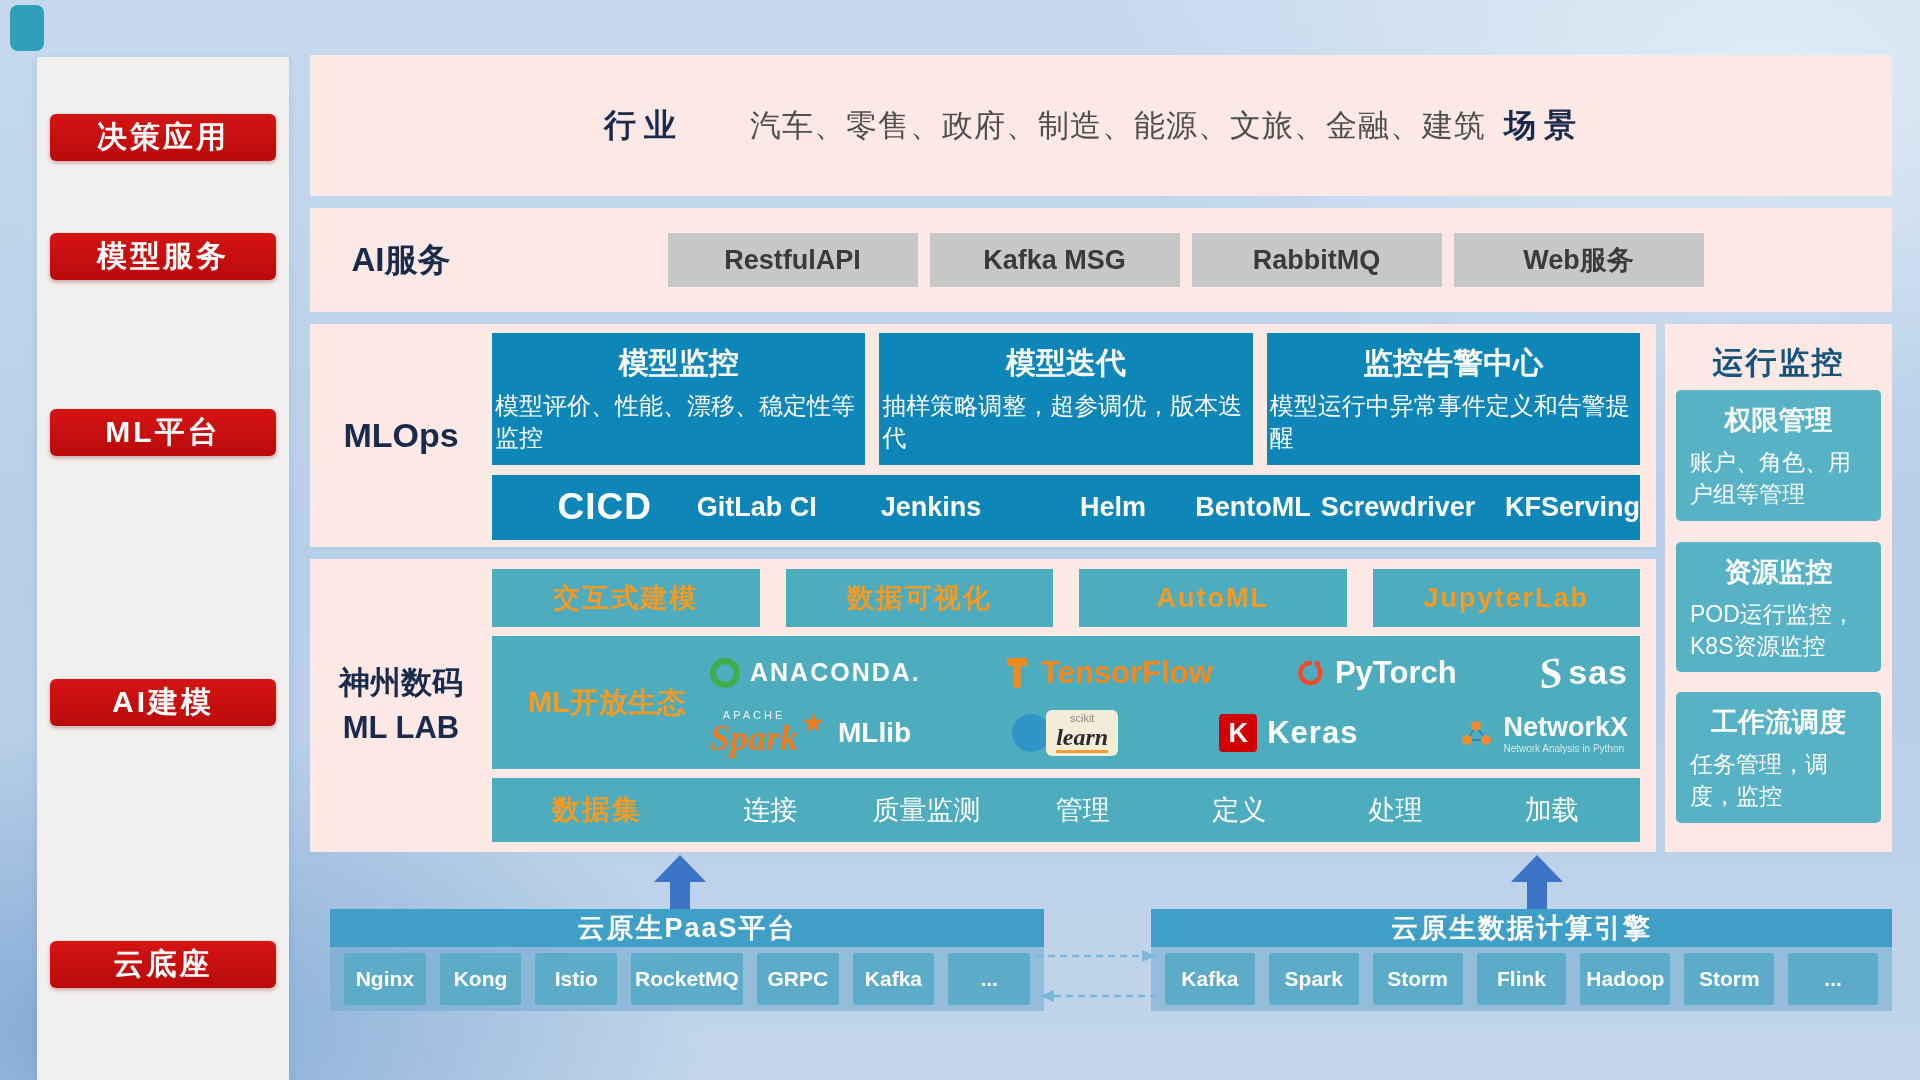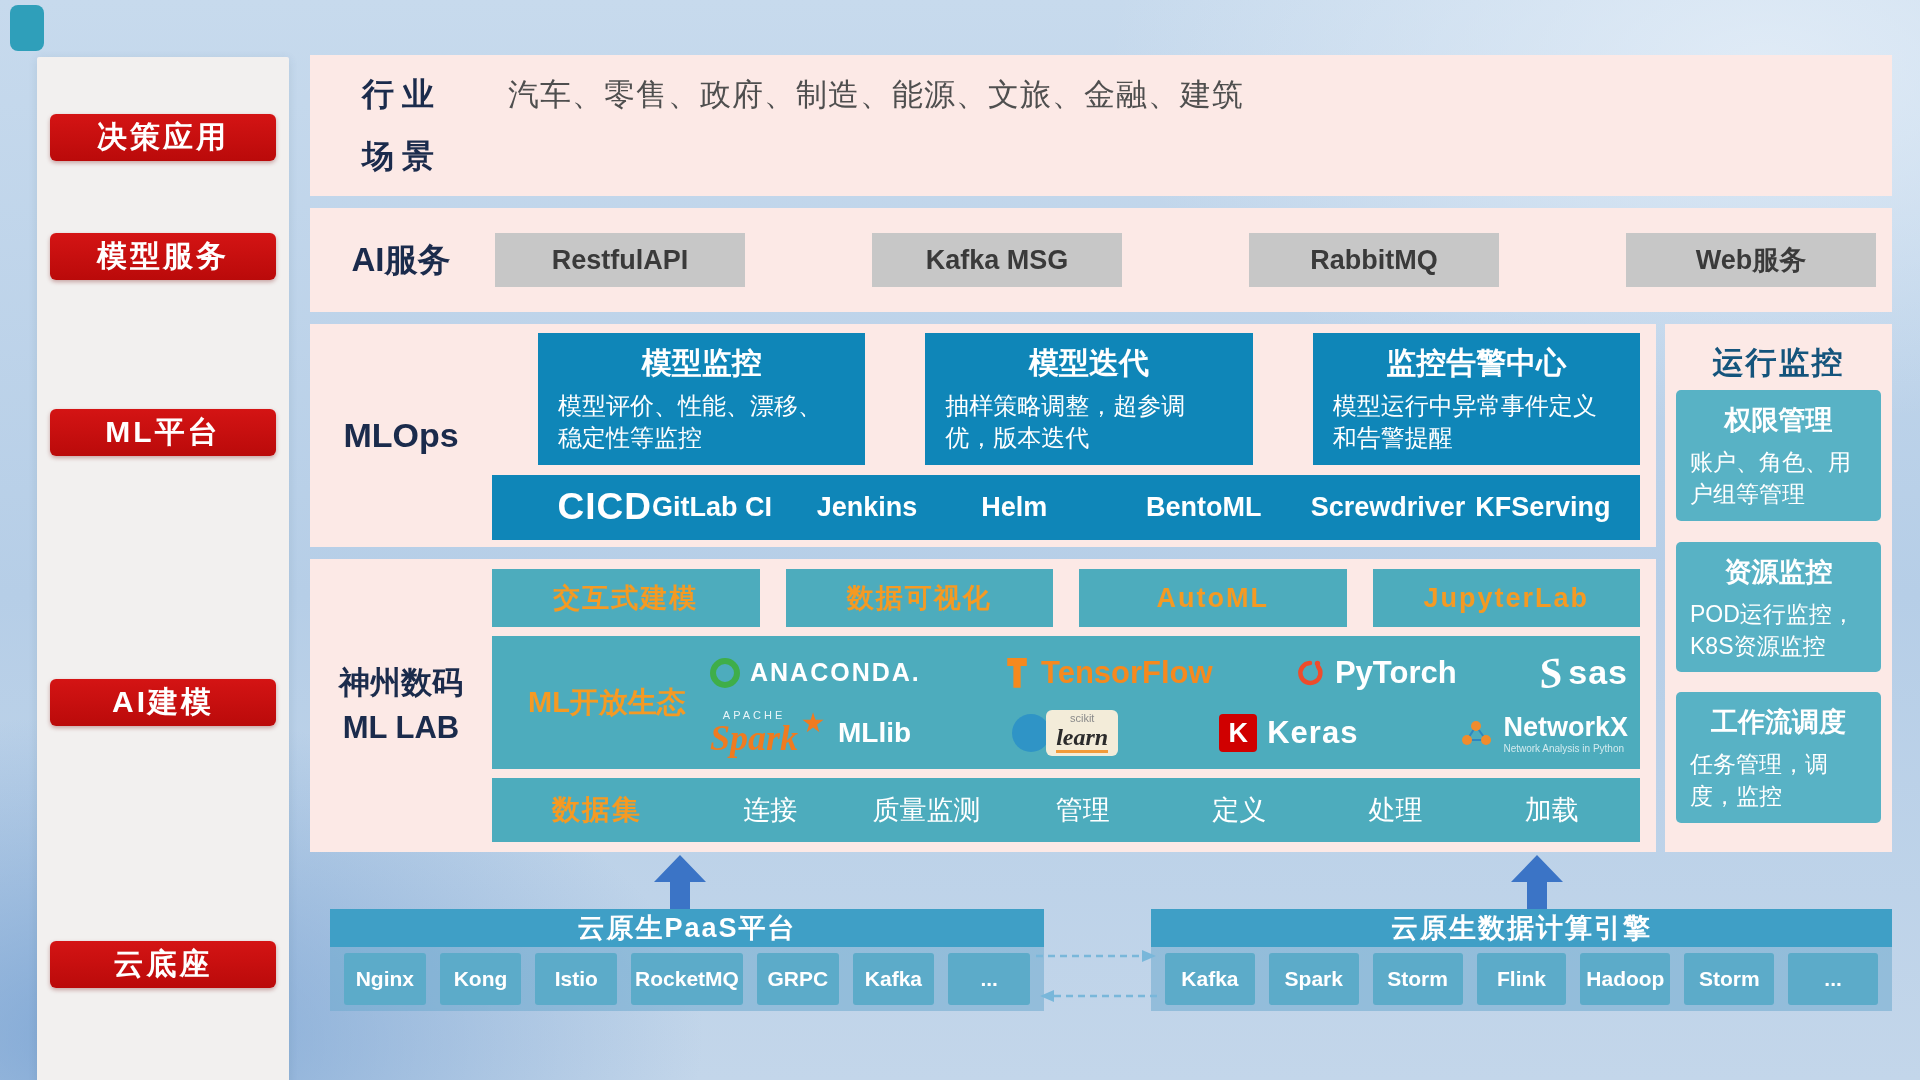--- a/index.html
+++ b/index.html
@@ -21,45 +21,45 @@
     display:flex; align-items:center; justify-content:center; box-shadow:0 2px 4px rgba(120,20,20,0.35); }
   .btn-0{top:57px} .btn-1{top:176px} .btn-2{top:352px} .btn-3{top:622px} .btn-4{top:884px}
 
   
   .panel { position:absolute; background:#fce9e6; }
   .panel-label-abs { position:absolute; left:0; top:0; width:182px; height:100%;
     display:flex; align-items:center; justify-content:center; color:#1b2b4c; font-weight:700; }
 
   
   .panel-industry { left:310px; top:55px; width:1582px; height:141px;
-    display:flex; flex-direction:column; justify-content:center; gap:18px; padding-left:52px; }
+    display:flex; flex-direction:row; justify-content:center; gap:18px; padding-left:52px; }
   .ind-row { display:flex; align-items:center; }
   .ind-label { width:146px; font-size:32px; font-weight:700; color:#1b2b4c; letter-spacing:8px; }
   .ind-value { font-size:31px; color:#4f4f4f; letter-spacing:1px; }
 
   
   .panel-aiservice { left:310px; top:208px; width:1582px; height:104px; }
   .ai-label { font-size:33px; }
   .gray-row { position:absolute; left:185px; right:16px; top:50%; transform:translateY(-50%);
-    display:flex; justify-content:space-between;gap:12px; }
+    display:flex; justify-content:center;gap:12px; }
   .gray-btn { width:250px; height:54px; background:#c7c7c7; color:#3a3a3a; font-size:27px; font-weight:700;
     display:flex; align-items:center; justify-content:center; }
 
   
   .panel-mlops { left:310px; top:324px; width:1346px; height:223px; }
   .mlops-label { font-size:34px; }
   .mlops-content { position:absolute; left:182px; right:16px; top:9px; bottom:7px;
     display:flex; flex-direction:column; gap:10px; }
   .mlops-cards { display:flex; gap:14px; flex:1; }
-  .tcard { flex:1; background:#0f86b8; color:#fff; padding:10px 20px;margin-left:46px; }
+  .tcard { flex:1; background:#0f86b8; color:#fff; padding:10px 3px; }
   .tcard-title { text-align:center; font-size:30px; font-weight:700; margin-bottom:6px; }
   .tcard-desc { font-size:24px; line-height:1.35; }
   .cicd-bar { height:73px; background:#0f86b8; display:flex; align-items:center; color:#fff; }
   .cicd-label { width:160px; text-align:right; font-size:37px; font-weight:700; letter-spacing:1px; }
-  .cicd-item { flex:1; text-align:left; font-size:27px; font-weight:600; }
+  .cicd-item { flex:1; text-align:right; font-size:27px; font-weight:600; }
 
   
   .panel-mllab { left:310px; top:559px; width:1346px; height:293px; }
   .mllab-label { flex-direction:column; font-size:31px; line-height:1.45; }
   .mllab-content { position:absolute; left:182px; right:16px; top:10px; bottom:10px;
     display:flex; flex-direction:column; gap:9px; }
   .tools-row { display:flex; gap:26px; height:58px; }
   .tool-btn { flex:1; background:#4dacbd; color:#f59a23; font-size:27px; font-weight:700; letter-spacing:2px;
     display:flex; align-items:center; justify-content:center; }
   .eco-box { flex:1; background:#4dacbd; position:relative; }

